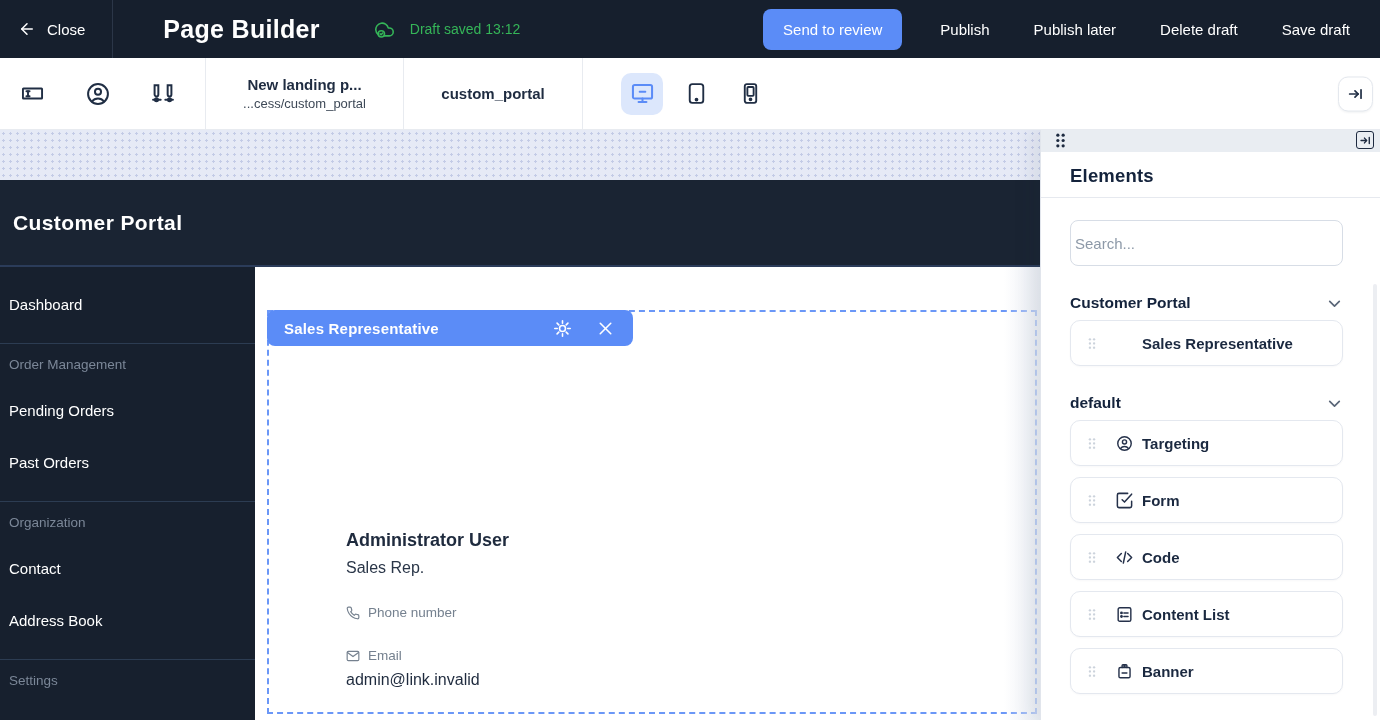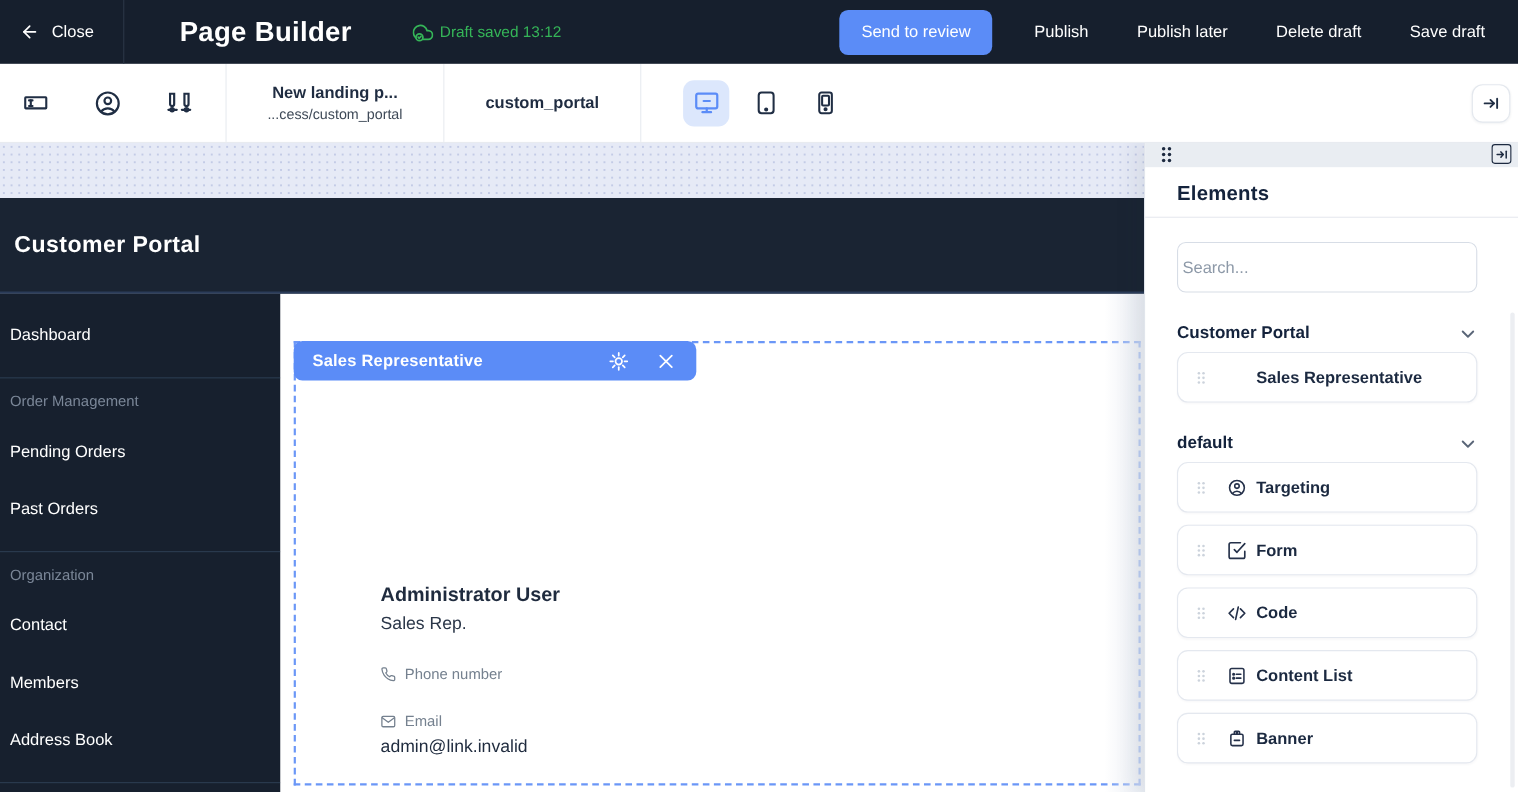--- a/index.html
+++ b/index.html
@@ -7,21 +7,21 @@
   body { font-family:"Liberation Sans", sans-serif; overflow:hidden; background:#fff; }
   .app { position:relative; width:1380px; height:720px; overflow:hidden; }
 
   
   .topbar { position:absolute; top:0; left:0; width:100%; height:58px; background:#161f2d;
             display:flex; align-items:center; color:#fff; z-index:40; }
   .close-btn { display:flex; align-items:center; gap:11px; height:100%; padding:0 27px 0 18px;
                background:none; border:none; border-right:1px solid #2b3648; color:#fff;
                font-size:15px; font-family:inherit; cursor:pointer; }
   .app-title { font-size:25px; font-weight:800; letter-spacing:.3px; margin-left:50px; }
-  .draft-status { display:flex; align-items:center; gap:6px; margin-left:55px;
+  .draft-status { display:flex; align-items:center; gap:16px; margin-left:55px;
                   color:#35b558; font-size:14px; }
   .topbar-actions { margin-left:auto; display:flex; align-items:flex-start; padding-right:8px; }
   .topbar-actions button { background:none; border:none; color:#fff; font-size:15px;
                            font-family:inherit; padding:12px 22px; cursor:pointer; }
   .topbar-actions .primary { background:#5b8cf7; border-radius:8px; padding:12px 20px; margin-right:16px; }
 
   
   .toolbar { position:absolute; top:58px; left:0; width:100%; height:72px; background:#fff;
              border-bottom:1px solid #e8ebf0; display:flex; align-items:stretch; z-index:30; }
   .tool-group { display:flex; align-items:center; width:205px; }
@@ -241,21 +241,20 @@
       <div class="preview-body">
         <nav class="preview-sidebar">
           <div class="nav-link first">Dashboard</div>
           <div class="nav-divider"></div>
           <div class="nav-label">Order Management</div>
           <div class="nav-link">Pending Orders</div>
           <div class="nav-link">Past Orders</div>
           <div class="nav-divider"></div>
           <div class="nav-label">Organization</div>
           <div class="nav-link">Contact</div>
-          <div class="nav-link">Members</div>
           <div class="nav-link">Address Book</div>
           <div class="nav-divider"></div>
           <div class="nav-label">Settings</div>
         </nav>
 
         <div class="preview-content">
           <div class="selected-element">
             <div class="element-label">
               <span class="lbl">Sales Representative</span>
               <span class="icons">

